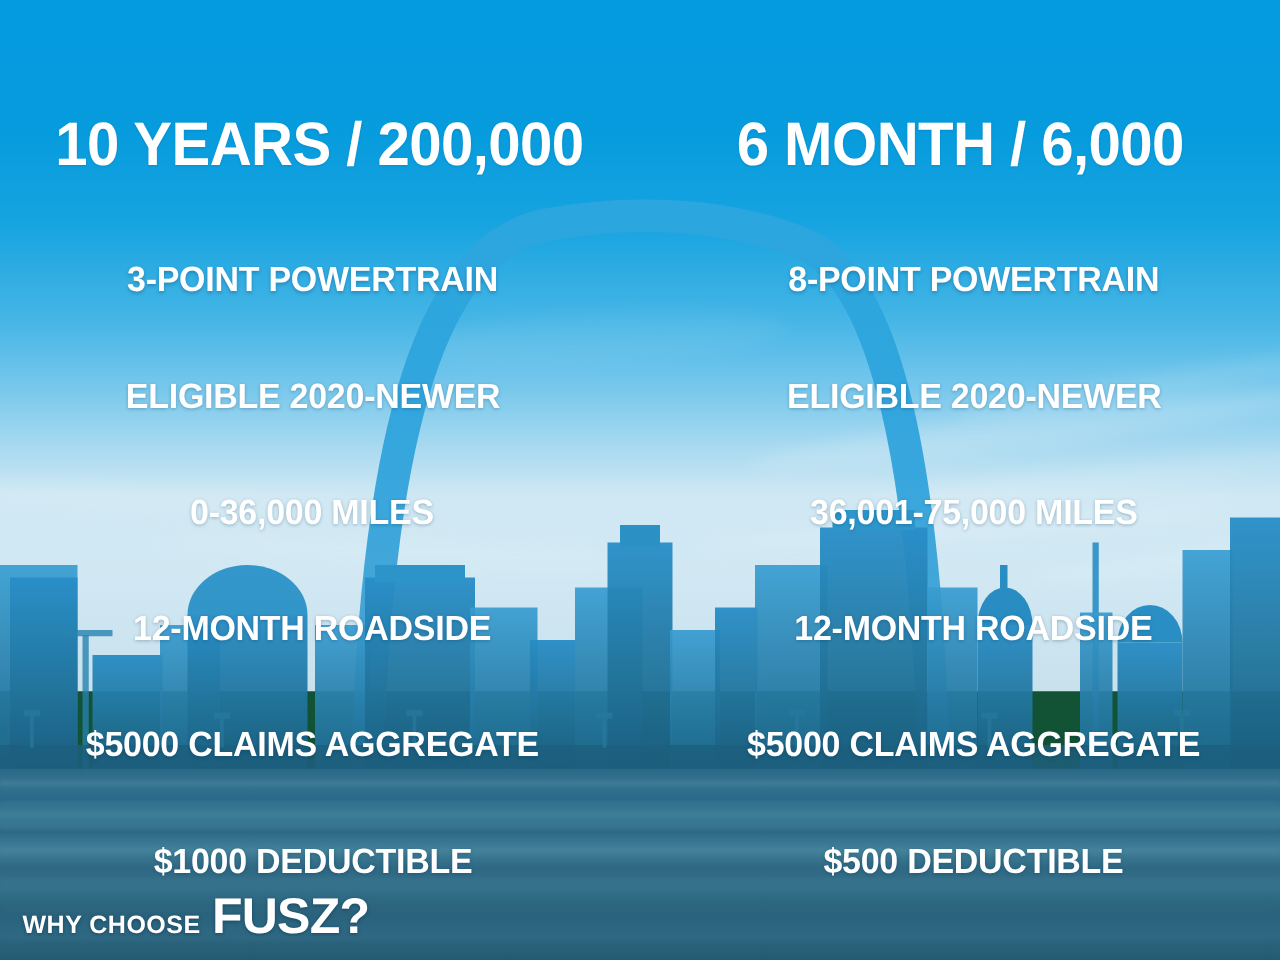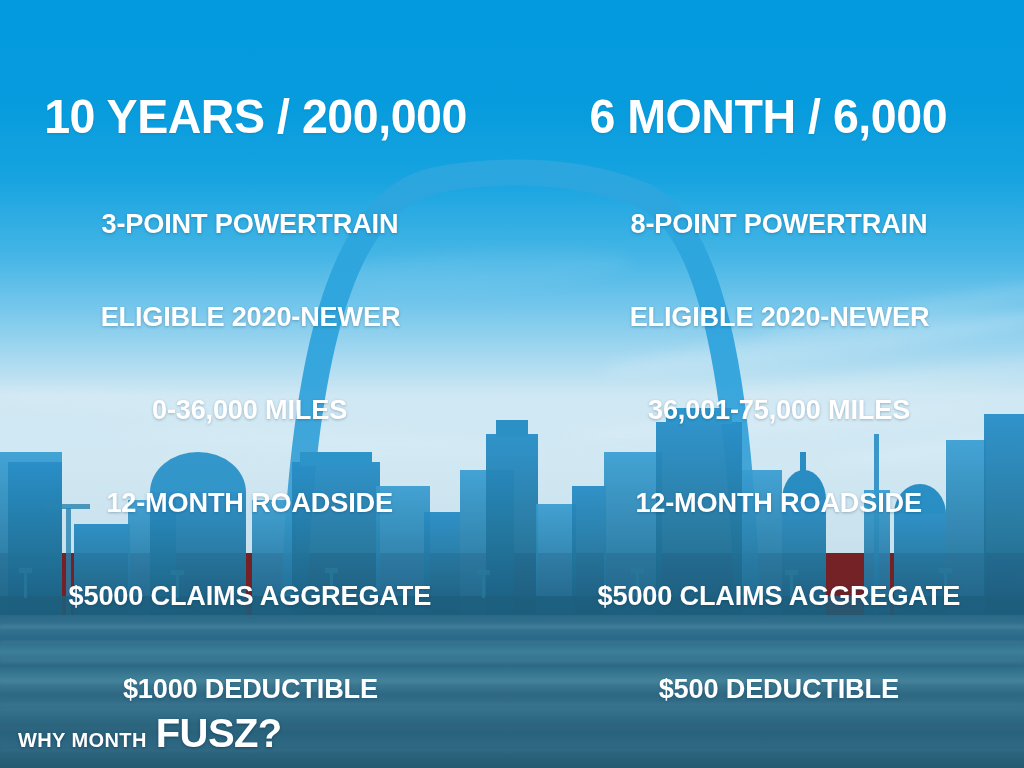--- a/index.html
+++ b/index.html
@@ -8,21 +8,21 @@
     width:1024px; height:768px; overflow:hidden;
     font-family:"Liberation Sans", sans-serif;
     background:#069ce0;
   }
 
   
   #stage {
     position:relative;
     width:1024px; height:768px;
     overflow:hidden;
-    background:#7f1d1d;
+    background:#14532d;
   }
 
   
   .bg-layer { position:absolute; left:0; top:0; width:1024px; height:768px; }
 
   
   .bg-sky {
     background:linear-gradient(to bottom,
       #049ce2 0%,
       #069ddf 18%,
@@ -325,18 +325,18 @@
           <li class="feature">36,001-75,000 MILES</li>
           <li class="feature">12-MONTH ROADSIDE</li>
           <li class="feature">$5000 CLAIMS AGGREGATE</li>
           <li class="feature">$500 DEDUCTIBLE</li>
         </ul>
       </div>
 
     </div>
 
     <div class="logo">
-      <span class="logo-lead">WHY MONTH</span>
+      <span class="logo-lead">WHY CHOOSE</span>
       <span class="logo-brand">FUSZ?</span>
     </div>
 
   </div>
 </div>
 
 </body></html>

